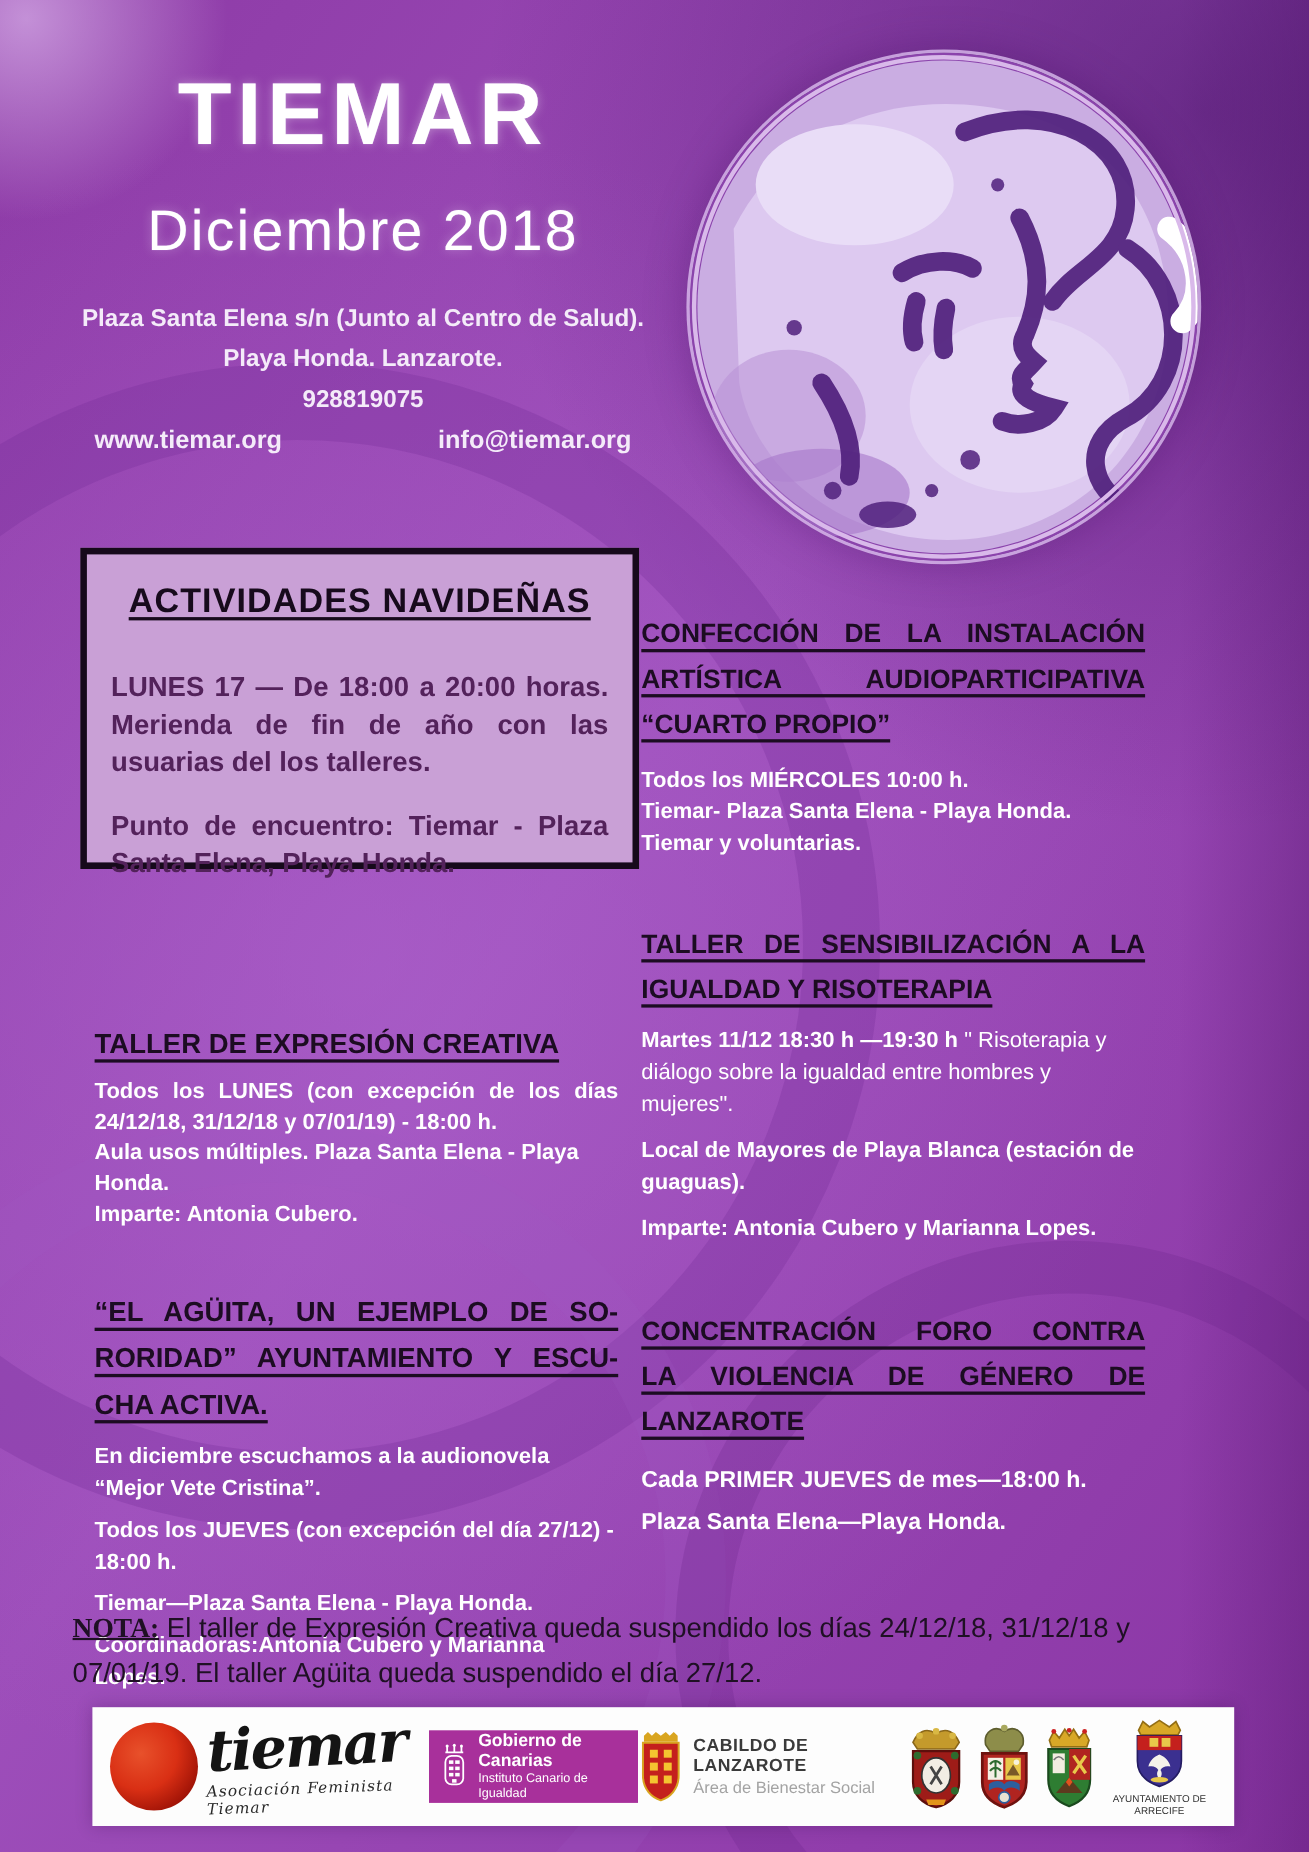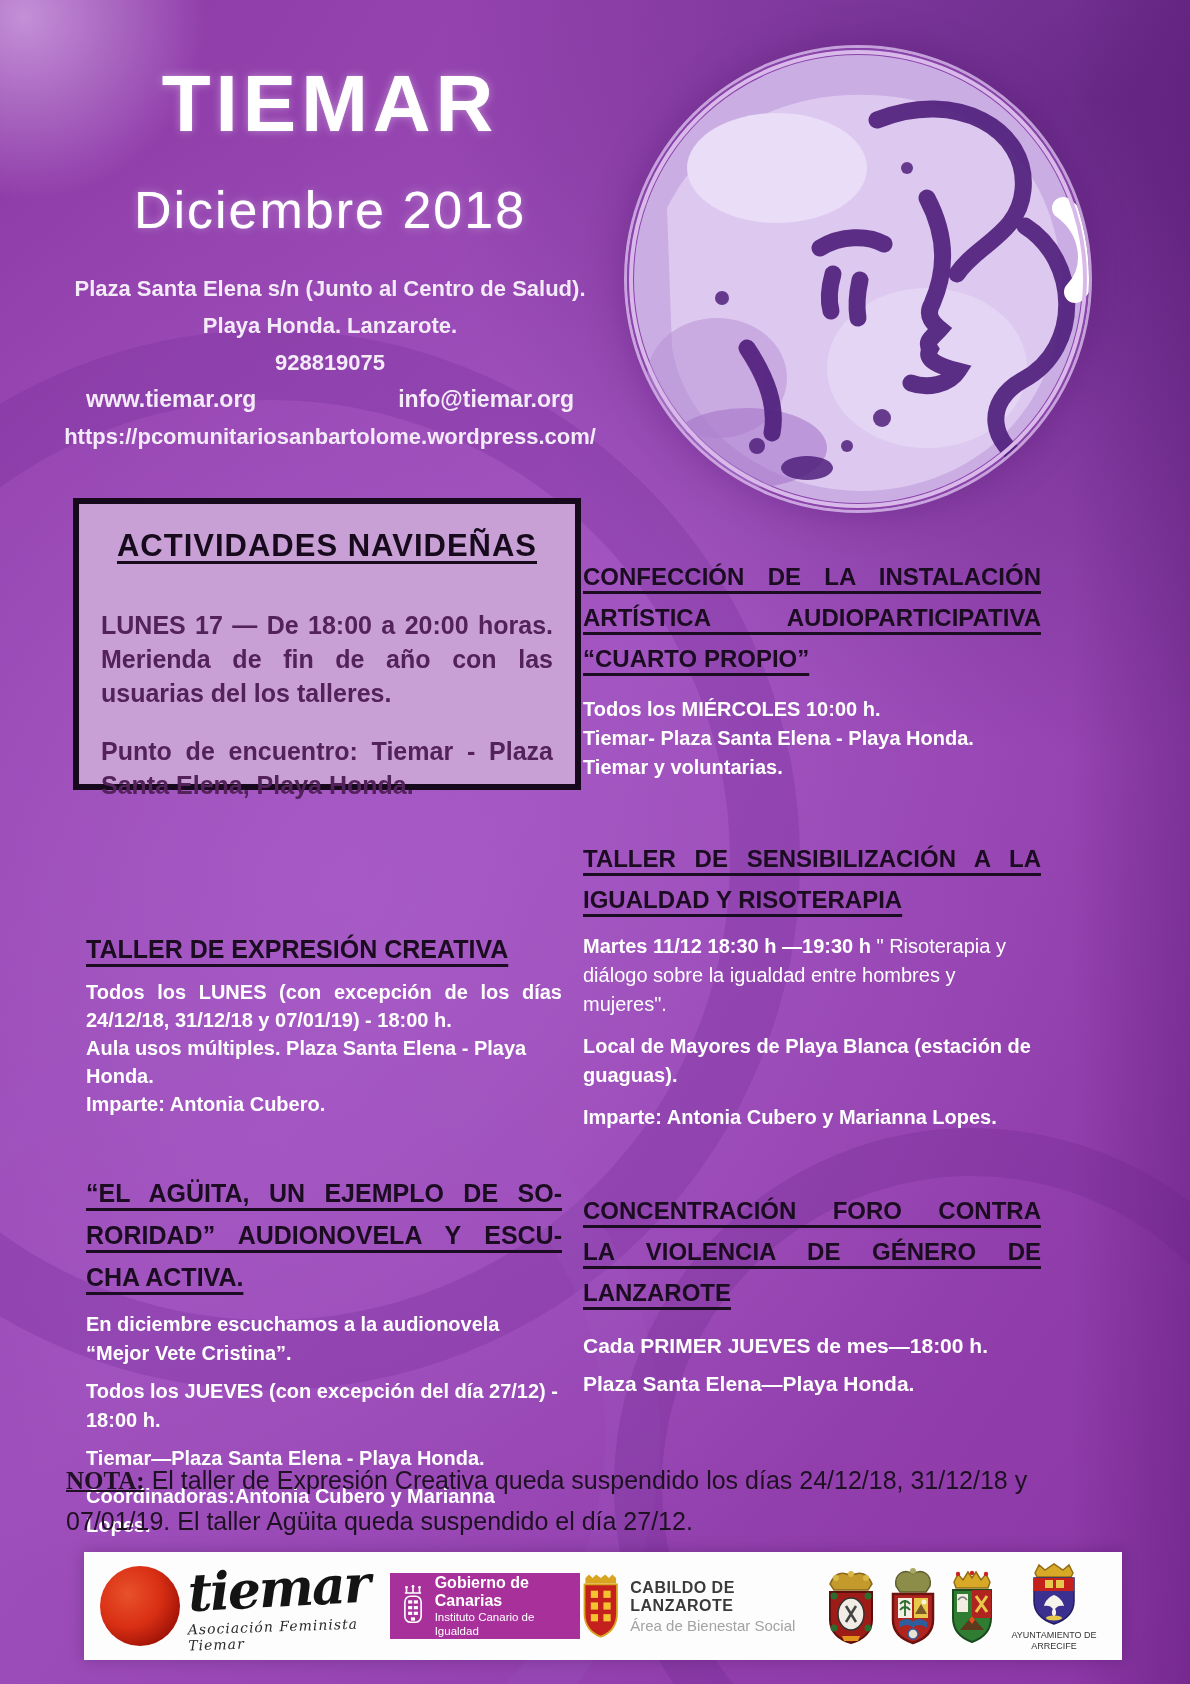--- a/index.html
+++ b/index.html
@@ -101,21 +101,20 @@
   <div class="header">
     <div class="title">TIEMAR</div>
     <div class="subtitle">Diciembre 2018</div>
     <div class="addr">Plaza Santa Elena s/n  (Junto al Centro de Salud).</div>
     <div class="addr" style="margin-top:0">Playa Honda. Lanzarote.</div>
     <div class="addr" style="margin-top:0">928819075</div>
     <div class="webrow">
       <span>www.tiemar.org</span>
       <span>info@tiemar.org</span>
     </div>
-    <div class="blog">https://pcomunitariosanbartolome.wordpress.com/</div>
   </div>
 
   <div class="artwork">
     <svg width="462" height="462" viewBox="0 0 462 462" xmlns="http://www.w3.org/2000/svg">
       <circle cx="231" cy="231" r="231" fill="#8b44ac"></circle>
       <circle cx="231" cy="231" r="224" fill="#caade2"></circle>
       <path d="M40,160 C90,60 200,30 300,55 C390,78 430,150 435,230 C440,330 380,420 270,440 C160,458 60,390 45,300 Z" fill="#ddc9f0"></path>
       <ellipse cx="150" cy="120" rx="90" ry="55" fill="#e9ddf7"></ellipse>
       <ellipse cx="300" cy="320" rx="100" ry="80" fill="#e4d5f4"></ellipse>
       <ellipse cx="90" cy="330" rx="70" ry="60" fill="#b890d6" opacity=".55"></ellipse>
@@ -178,21 +177,21 @@
     <div class="body">
       <p class="jp">Todos los LUNES (con excepción de los días 24/12/18, 31/12/18 y 07/01/19) - 18:00 h.</p>
       <p>Aula usos múltiples. Plaza Santa Elena - Playa Honda.</p>
       <p>Imparte: Antonia Cubero.</p>
     </div>
   </div>
 
   <div class="sec col-l sec-aguita" style="top:1172px">
     <div class="h">
       <span class="ln jl">“EL AGÜITA, UN EJEMPLO DE SO-</span>
-      <span class="ln jl">RORIDAD” AUDIONOVELA Y ESCU-</span>
+      <span class="ln jl">RORIDAD” AYUNTAMIENTO Y ESCU-</span>
       <span class="ln">CHA ACTIVA.</span>
     </div>
     <div class="body">
       <p>En diciembre escuchamos a la audionovela “Mejor Vete Cristina”.</p>
       <p>Todos los JUEVES (con excepción del día 27/12) - 18:00 h.</p>
       <p>Tiemar—Plaza Santa Elena - Playa Honda.</p>
       <p>Coordinadoras:Antonia Cubero y Marianna Lopes.</p>
     </div>
   </div>
 

